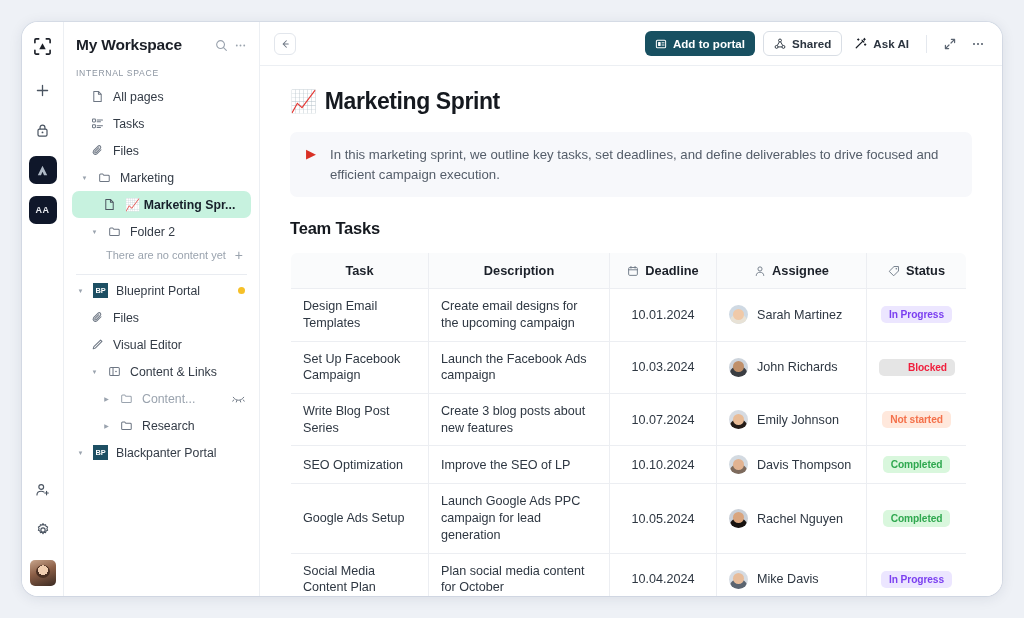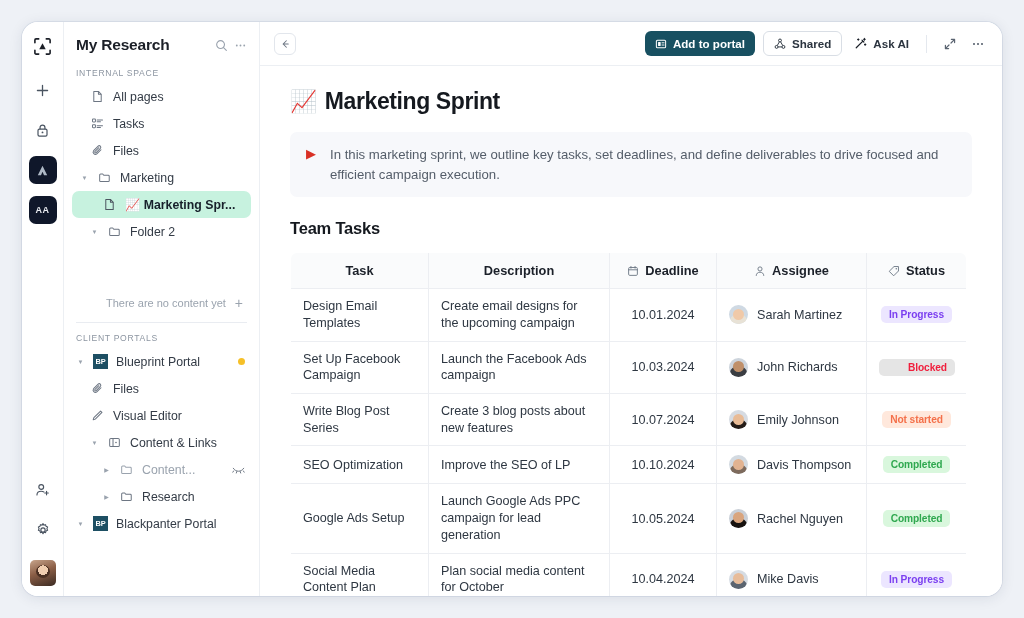--- a/index.html
+++ b/index.html
@@ -84,21 +84,21 @@
   }
   .nav-item.muted { color: #9aa3ae; }
   .indent-1 { padding-left: 18px; }
   .indent-2 { padding-left: 30px; }
   .caret {
     width: 9px; flex: 0 0 9px; color: #9aa3ae; font-size: 6px;
     display: flex; align-items: center; justify-content: center;
   }
   .empty-row {
     display: flex; align-items: center; justify-content: space-between;
-    font-size: 11px; color: #9aa3ae; padding: 3px 8px 3px 34px; margin-top: 48px;
+    font-size: 11px; color: #9aa3ae; padding: 3px 8px 3px 34px;
   }
   .plus-small { color: #9aa3ae; font-size: 14px; line-height: 1; }
   .divider { height: 1px; background: #e9ecf1; margin: 9px 12px 2px 12px; }
   .bp-badge {
     width: 15px; height: 15px; border-radius: 0; background: #1d4f63;
     color: #fff; font-size: 7.4px; font-weight: 700;
     display: flex; align-items: center; justify-content: center;
     flex: 0 0 15px; letter-spacing: -.2px;
   }
   .dot-yellow {
@@ -242,21 +242,21 @@
       <svg width="16" height="16" viewBox="0 0 18 18" fill="none">
         <circle cx="9" cy="9" r="2.4" stroke="#4a5461" stroke-width="1.3"></circle>
         <path d="M9 1.8l1 1.7 1.9-.5.5 1.9 1.8.8-.8 1.8.8 1.8-1.8.8-.5 1.9-1.9-.5-1 1.7-1-1.7-1.9.5-.5-1.9-1.8-.8.8-1.8-.8-1.8 1.8-.8.5-1.9 1.9.5 1-1.7Z" stroke="#4a5461" stroke-width="1.2" stroke-linejoin="round"></path>
       </svg>
     </div>
     <div class="rail-avatar"></div>
   </div>
 
   <div class="sidebar">
     <div class="ws-head">
-      <span class="ws-title">My Research</span>
+      <span class="ws-title">My Workspace</span>
       <span class="ws-icon">
         <svg width="13" height="13" viewBox="0 0 14 14" fill="none">
             <circle cx="6" cy="6" r="4.2" stroke="#9aa3ae" stroke-width="1.2"></circle>
             <path d="M9.2 9.2 12.2 12.2" stroke="#9aa3ae" stroke-width="1.2" stroke-linecap="round"></path>
           </svg>
       </span>
       <span class="ws-icon">
         <svg width="13" height="13" viewBox="0 0 14 14">
             <circle cx="3" cy="7" r="1" fill="#9aa3ae"></circle>
             <circle cx="7" cy="7" r="1" fill="#9aa3ae"></circle>
@@ -327,21 +327,20 @@
       </div>
 
       <div class="empty-row">
         <span>There are no content yet</span>
         <span class="plus-small">+</span>
       </div>
     </div>
 
     <div class="divider"></div>
 
-    <div class="section-label">CLIENT PORTALS</div>
 
     <div class="nav-list">
       <div class="nav-item" style="padding-left:4px">
         <span class="caret">▼</span>
         <span class="bp-badge">BP</span>
         <span>Blueprint Portal</span>
         <span class="dot-yellow"></span>
       </div>
 
       <div class="nav-item indent-1">

